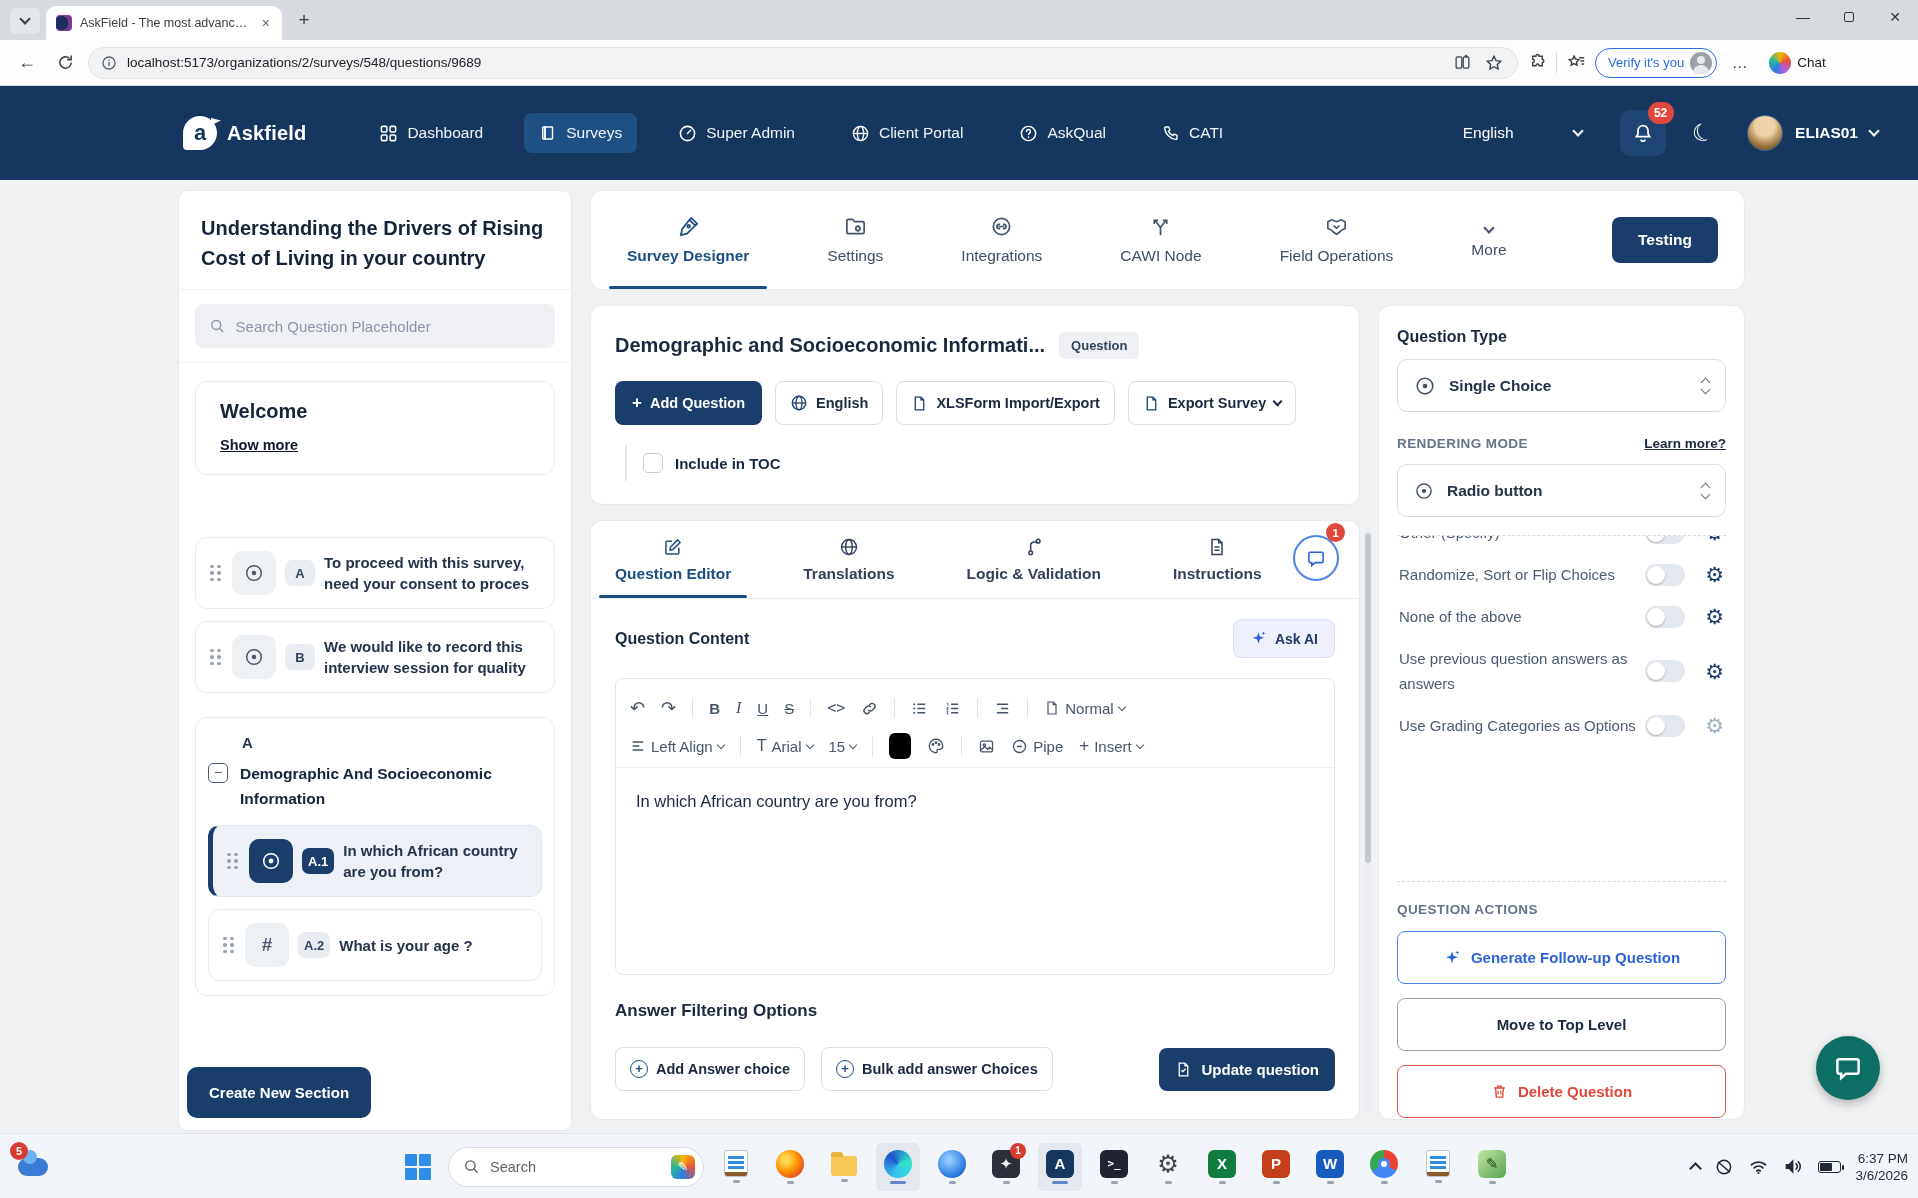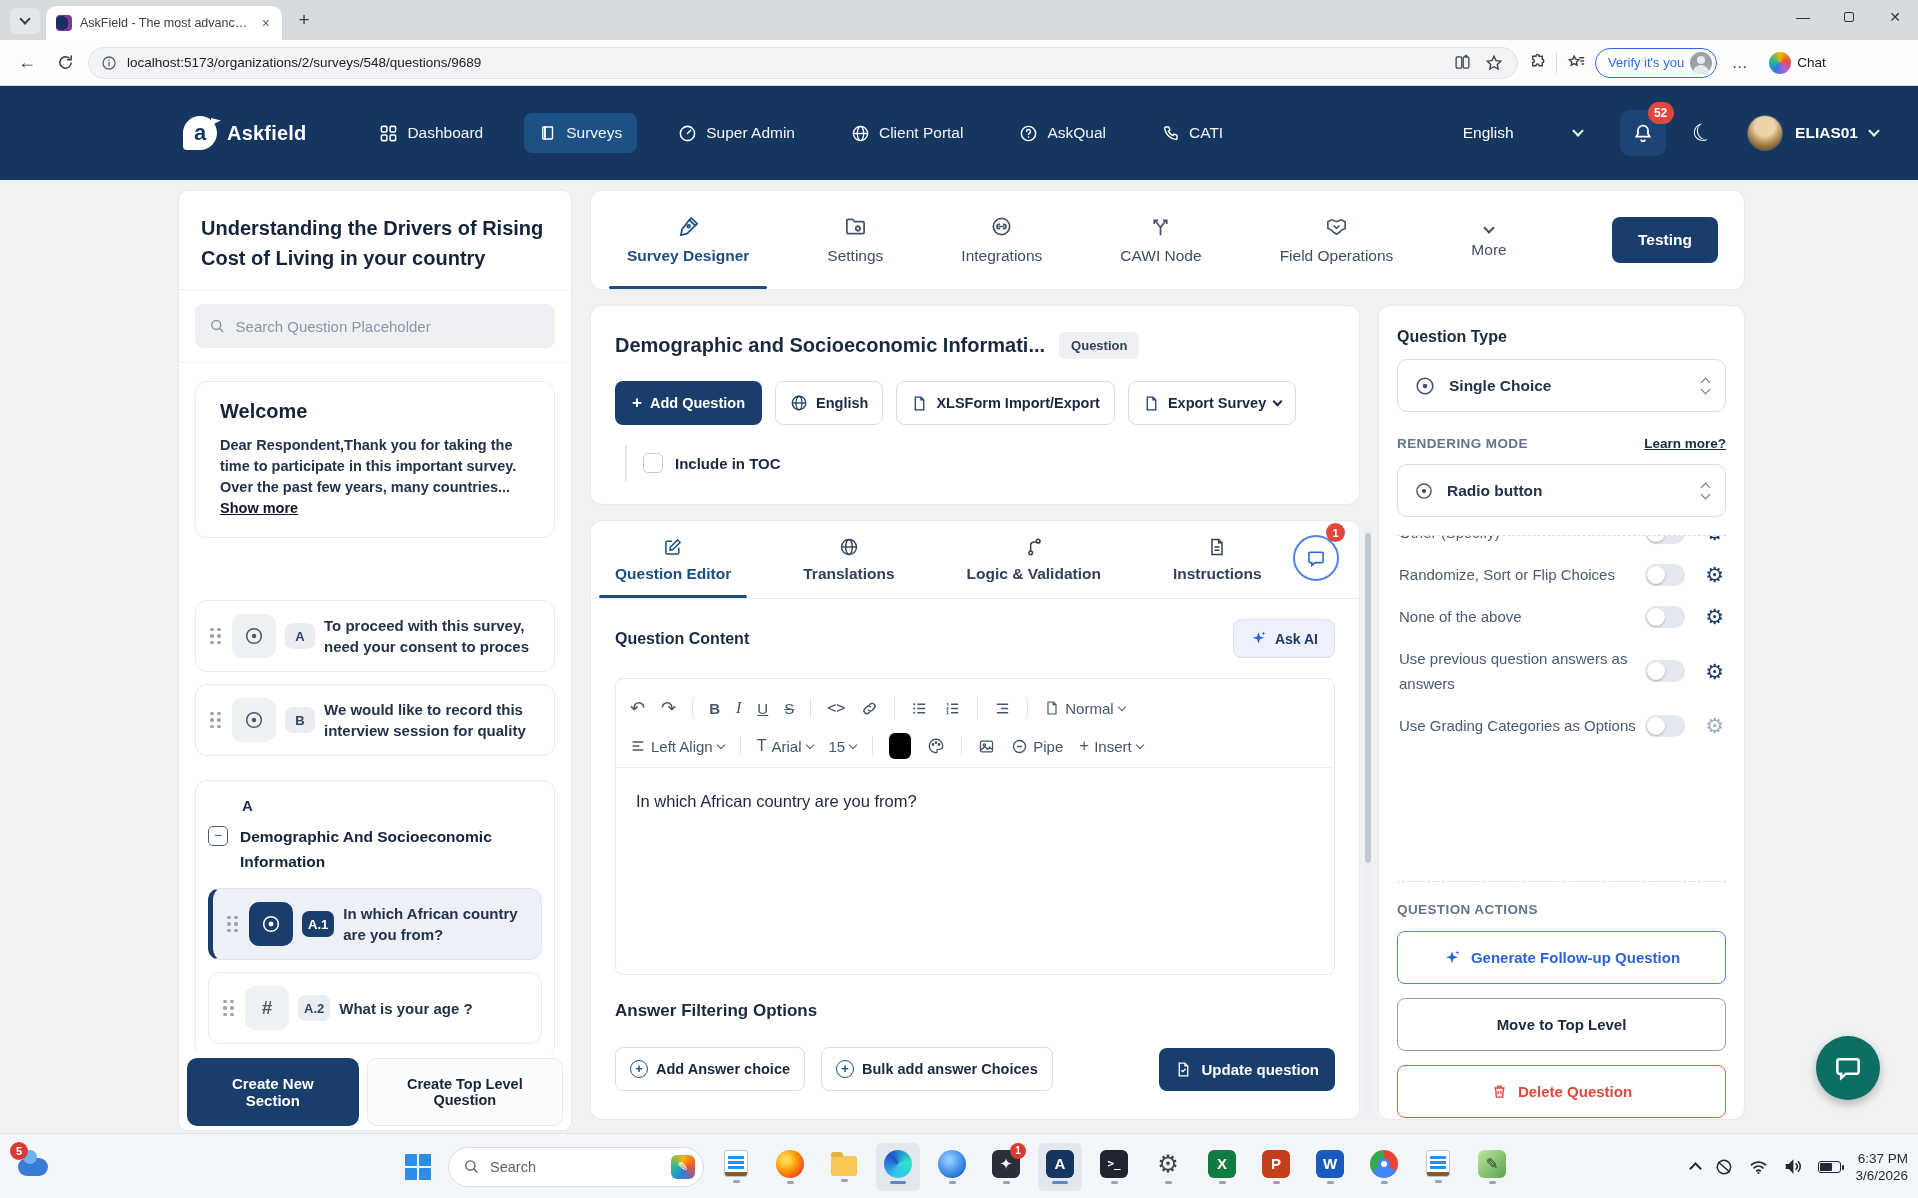--- a/index.html
+++ b/index.html
@@ -342,21 +342,20 @@
         <svg width="18" height="18" viewBox="0 0 24 24" fill="none" stroke="#8b95a5" stroke-width="2">
             <circle cx="10.5" cy="10.5" r="6.5"></circle>
             <path d="M15.5 15.5L20 20" stroke-linecap="round"></path>
           </svg>
         <input type="text" placeholder="Search Question Placeholder" style="">
       </div>
     </div>
     <div class="s-scroll">
       <div class="wcard">
         <h3>Welcome</h3>
-        <p>Dear Respondent,Thank you for taking the time to participate in this important survey. Over the past few years, many countries...</p>
         <a class="showmore">Show more</a>
       </div>
       <div class="qitem">
         <span class="drag">
             <i></i>
             <i></i>
             <i></i>
             <i></i>
             <i></i>
             <i></i>
@@ -422,21 +421,20 @@
               <i></i>
             </span>
           <span class="tico" style="font-size:19px;font-weight:bold;">#</span>
           <span class="qbadge">A.2</span>
           <span class="qtext">What is your age ?</span>
         </div>
       </div>
     </div>
     <div class="s-bottom">
       <button class="btn-navy">Create New Section</button>
-      <button class="btn-light">Create Top Level Question</button>
     </div>
   </div>
 
   <div class="card tabscard">
     <div class="mtab active">
       <span class="mic">
         <svg width="23" height="23" viewBox="0 0 24 24" fill="none" stroke="currentColor" stroke-width="1.8">
             <path d="M13 5l6 6-8.5 8.5L4 21l1.5-6.5z"></path>
             <circle cx="12.2" cy="11.8" r="1.4"></circle>
             <path d="M13 5l2-2 6 6-2 2"></path>

